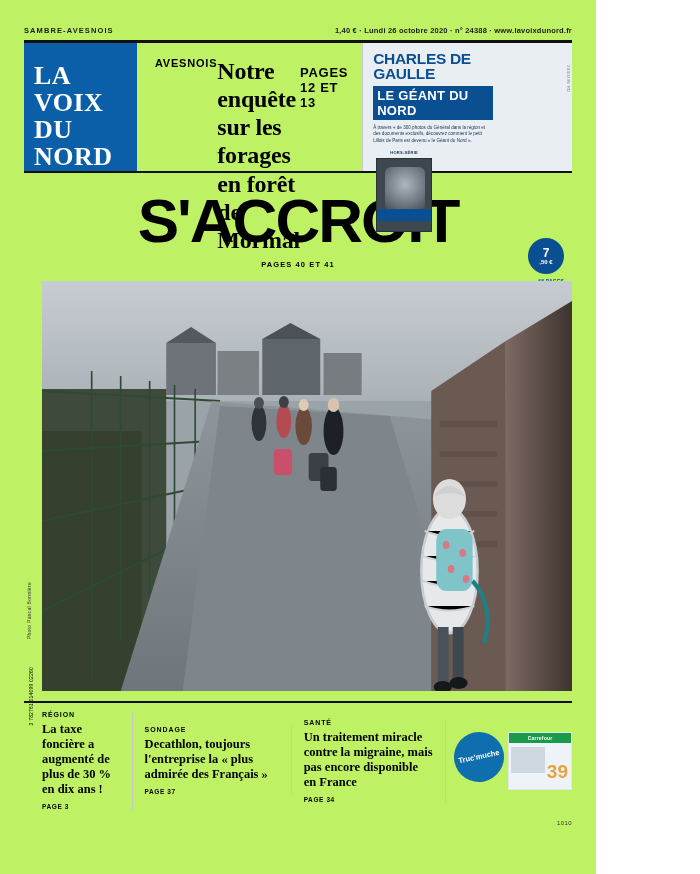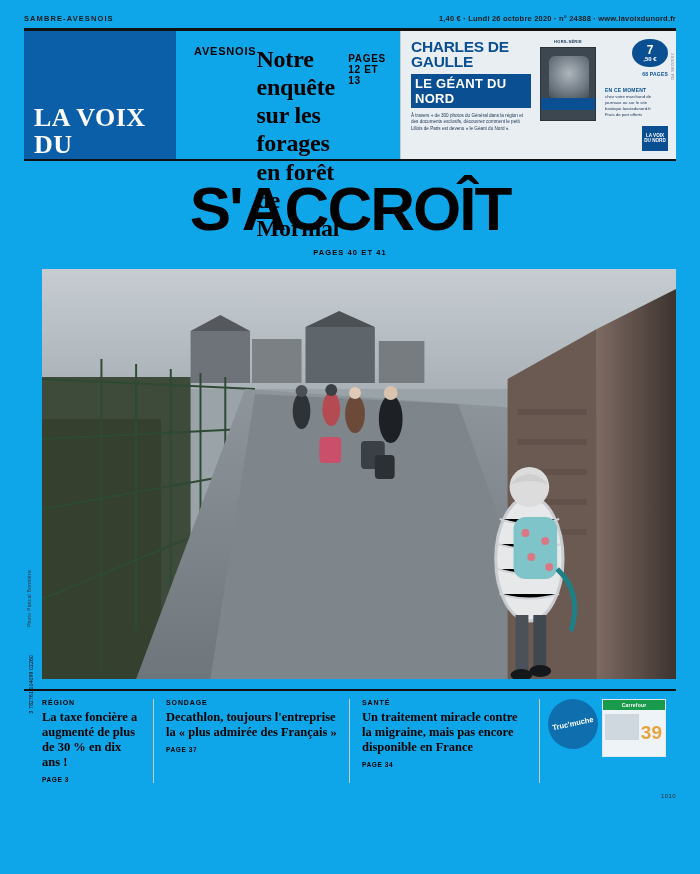--- a/index.html
+++ b/index.html
@@ -5,21 +5,21 @@
   * { box-sizing: border-box; }
   html, body { margin:0; padding:0; }
   body {
     width:700px; height:874px;
     background:#ffffff;
     font-family:"Liberation Sans", sans-serif;
     color:#000;
     overflow:hidden;
     position:relative;
   }
-  .page { width:700px; height:874px; position:relative; background:#0ea5e9; padding:0 24px; }
+  .page { width:596px; height:874px; position:relative; background:#bef264; padding:12px 24px; }
 
   
   .topbar {
     display:flex; justify-content:space-between; align-items:flex-end;
     height:28px; padding-bottom:5px;
     font-size:7.5px; letter-spacing:.6px; color:#1a1a1a;
   }
   .topbar .left { font-weight:bold; letter-spacing:1.1px; }
   .topbar .right { font-weight:bold; letter-spacing:.2px; font-size:7.5px;margin-top:6px; }
   .rule { height:2.5px; background:#111; width:100%; }
@@ -39,26 +39,26 @@
   .teaser {
     flex:1; padding:14px 14px 10px 18px;
     border-right:1px solid #c9c9c9;
     display:flex; flex-direction:row; justify-content:flex-start;
   }
   .teaser .kicker { font-size:11px; font-weight:bold; letter-spacing:.8px; margin-bottom:6px; }
   .teaser .head {
     font-family:"Liberation Serif", serif;
     font-weight:bold; font-size:24px; line-height:1.18; letter-spacing:-.2px;
   }
-  .teaser .pages { margin-top:8px; font-size:10px; font-weight:bold; letter-spacing:.7px; }
+  .teaser .pages { margin-top:8px; font-size:13px; font-weight:bold; letter-spacing:.7px; }
 
   
   .ad {
     width:275px; background:#e9eef3; position:relative;
-    display:flex; padding:8px 8px 8px 10px; gap:6px;
+    display:flex; padding:8px 8px 8px 10px; gap:6px;flex-direction:column;
   }
   .ad-left { width:120px; display:flex; flex-direction:column; }
   .ad-title {
     font-family:"Liberation Sans", sans-serif;
     font-weight:bold; color:#0a4f92; font-size:15.5px; line-height:1.0;
     letter-spacing:-.3px;
   }
   .ad-sub {
     margin-top:4px; background:#0a4f92; color:#fff; font-size:13px; font-weight:bold;
     letter-spacing:.3px; padding:2px 4px; display:inline-block; width:fit-content;
@@ -124,21 +124,21 @@
     writing-mode:vertical-rl; transform:rotate(180deg);
     font-size:5px; color:#333; letter-spacing:.3px;
   }
   .barcode {
     position:absolute; left:0px; bottom:-60px; width:14px; height:110px;
     display:flex; align-items:center; justify-content:center;
   }
   .barcode .bars { writing-mode:vertical-rl; transform:rotate(180deg); font-size:5px; letter-spacing:.2px; }
 
   
-  .bottom { margin-top:10px; border-top:2.5px solid #111; display:flex; padding-top:8px; gap:0; position:relative; }
+  .bottom { margin-top:10px; border-top:2.5px solid #111; display:flex; padding-top:8px; gap:0; position:relative;align-items:center; }
   .bcol { padding:0 12px; border-right:1px solid #c9c9c9; }
   .bcol:first-child { padding-left:18px; }
   .bcol .kick { font-size:7px; font-weight:bold; letter-spacing:.9px; margin-bottom:4px; }
   .bcol .htxt {
     font-family:"Liberation Serif", serif; font-weight:bold;
     font-size:12.5px; line-height:1.2;
   }
   .bcol .pg { margin-top:6px; font-size:6.5px; font-weight:bold; letter-spacing:.6px; }
   .c1 { width:130px; }
   .c2 { width:190px; }
@@ -148,21 +148,21 @@
     width:50px; height:50px; border-radius:50%; background:#0f6fae; color:#fff;
     display:flex; align-items:center; justify-content:center; text-align:center;
     font-weight:bold; font-size:7.5px; line-height:1.05; transform:rotate(-12deg);
   }
   .carrefour {
     width:64px; height:58px; background:#eef3f7; position:relative; overflow:hidden;
     border:1px solid #dfe6ec;
   }
   .carrefour .cf-top { background:#1a9a4b; color:#fff; font-size:5px; font-weight:bold; text-align:center; padding:2px 0; letter-spacing:.2px; }
   .carrefour .cf-num {
-    position:absolute; right:3px; bottom:14px; color:#e8a33d; font-weight:bold;
+    position:absolute; right:3px; bottom:8px; color:#e8a33d; font-weight:bold;
     font-size:19px; line-height:1;
   }
   .carrefour .cf-img { position:absolute; left:2px; top:14px; width:34px; height:26px; background:#cfd8df; }
   .page-num { position:absolute; right:0; bottom:-16px; font-size:6px; letter-spacing:.4px; color:#333; }
 </style>
 </head>
 <body>
 
 <div class="page">
 
@@ -171,20 +171,21 @@
     <div class="right">1,40 € · Lundi 26 octobre 2020 · n° 24388 · www.lavoixdunord.fr</div>
   </div>
   <div class="rule"></div>
 
   <div class="masthead-row">
 
     <div class="logo-box">
       <div class="logo-text">
         <div>LA VOIX</div>
         <div>DU</div>
+        <div>NORD</div>
       </div>
     </div>
 
     <div class="teaser">
       <div class="kicker">AVESNOIS</div>
       <div class="head">Notre enquête sur les forages en forêt de Mormal</div>
       <div class="pages">PAGES 12 ET 13</div>
     </div>
 
     <div class="ad">

